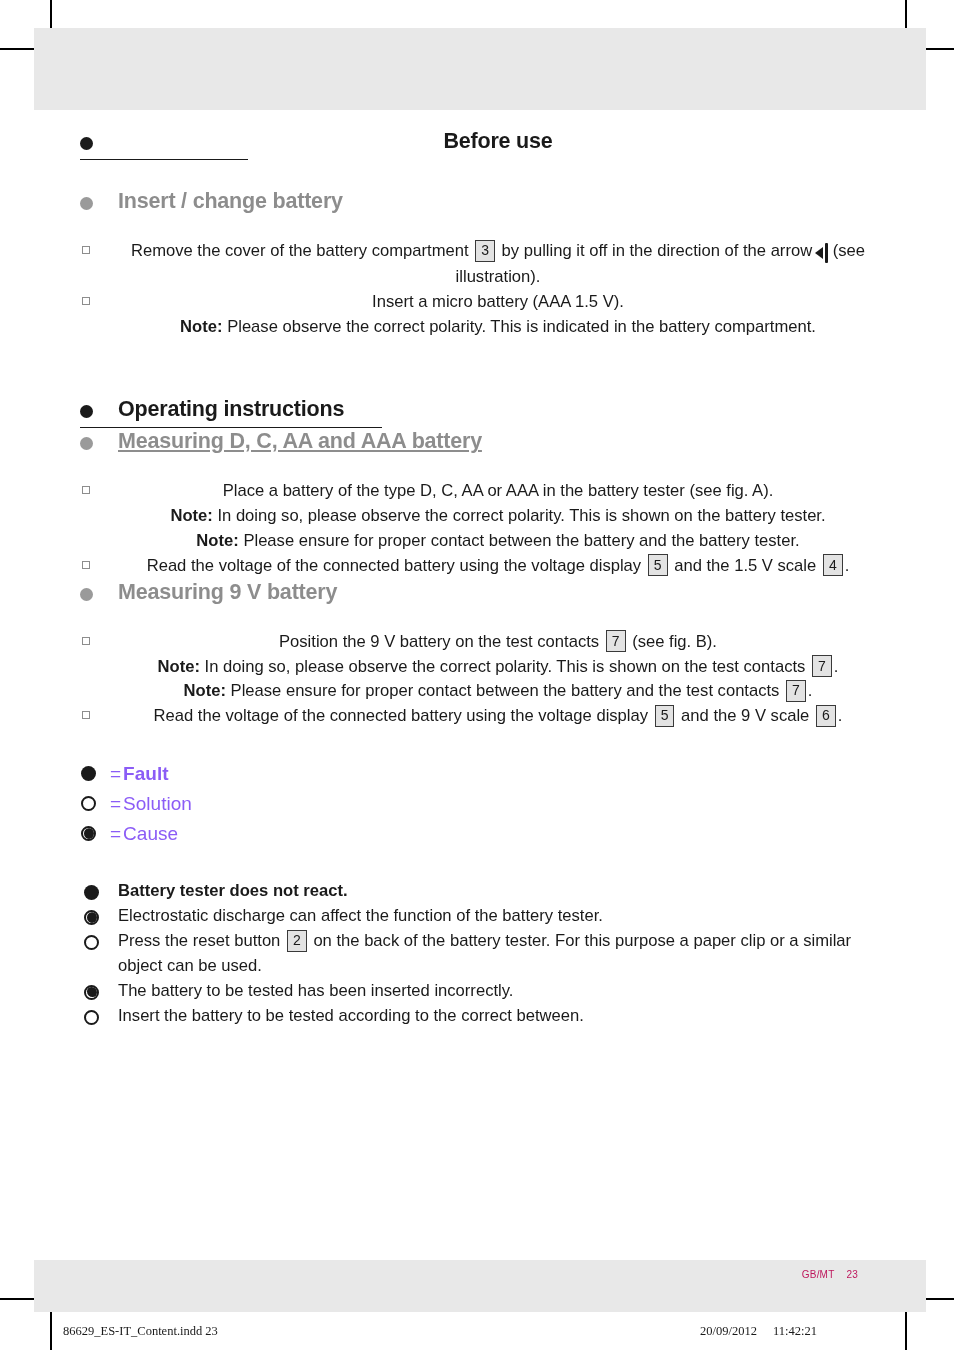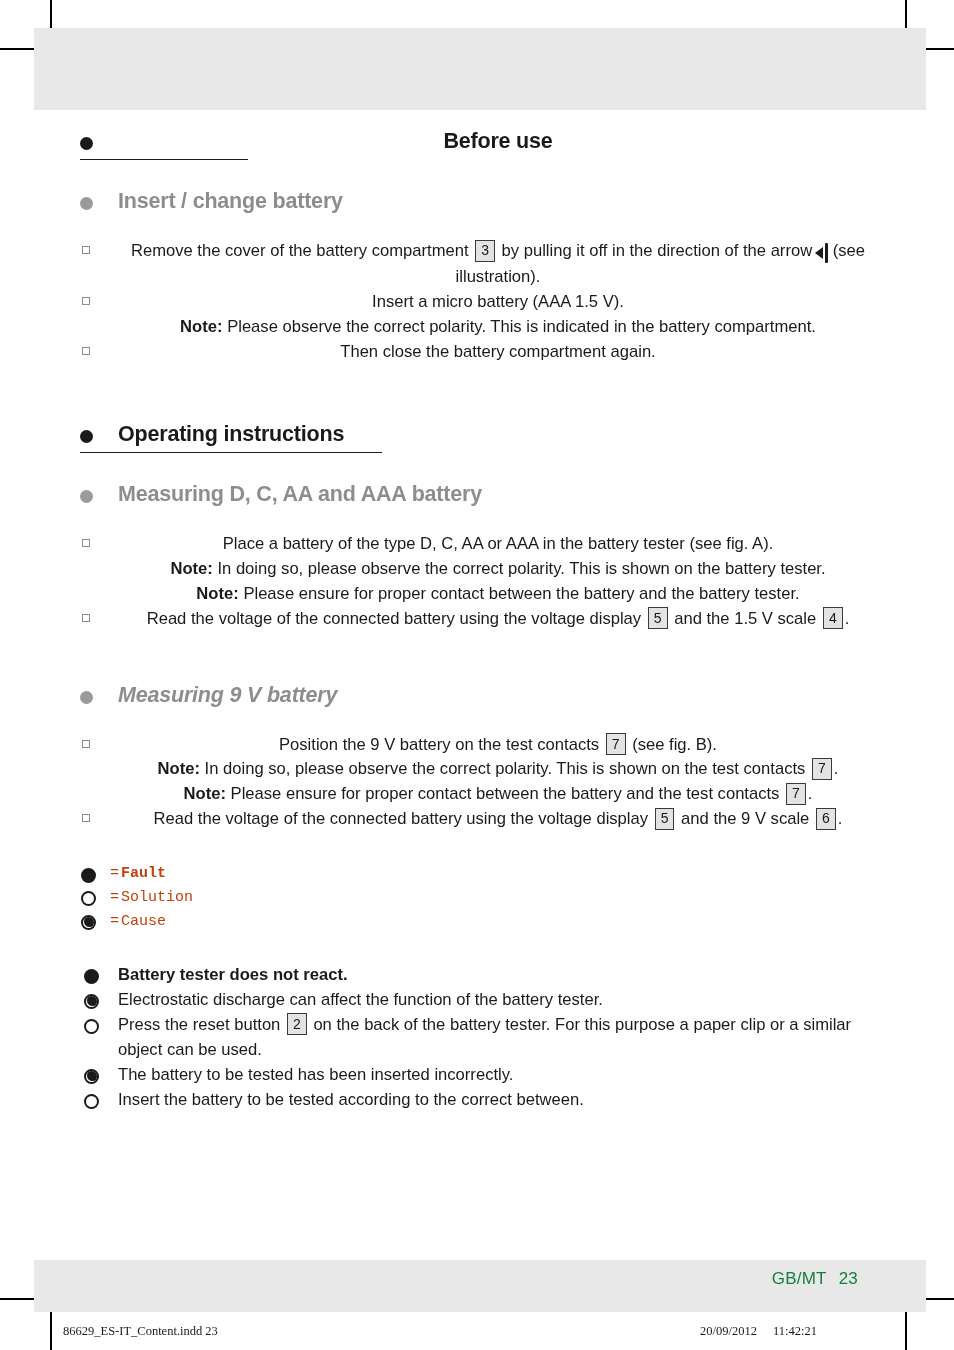--- a/index.html
+++ b/index.html
@@ -37,22 +37,22 @@
     width: 892px;
     background: #e8e8e8;
   }
   .band-top    { top: 28px;   height: 82px; }
   .band-bottom { top: 1260px; height: 52px; }
 
   .folio {
     position: absolute;
     top: 1269px;
     right: 96px;
-    font-size: 17px;
-    color: #15803d;
+    font-size: 10px;
+    color: #be185d;
     letter-spacing: 0.2px;
     white-space: nowrap;
     text-align: center;
   }
   .folio .folio-num { margin-left: 12px; }
 
   
   .slug {
     position: absolute;
     top: 1324px;
@@ -167,24 +167,23 @@
     vertical-align: middle;
     margin-left: 1.5px;
     border-radius: 1px;
   }
 
   
   .legend { margin: 0; padding: 0; list-style: none; }
   .legend li {
     position: relative;
     padding-left: 32px;
-    font-size: 15px;
+    font-size: 19px;
     line-height: 1.58;
-    color: #c2410c;
-    font-family: Liberation Mono, monospace;
+    color: #8b5cf6;
   }
   .legend li .eq { margin-right: 2px; }
   .legend .lbl-fault { font-weight: bold; }
 
   ul.tshoot {
     list-style: none;
     margin: 0;
     padding: 0;
   }
   ul.tshoot > li {
@@ -277,33 +276,29 @@
       <span class="refbox">3</span>
       <span>by pulling it off in the direction of the arrow</span><span class="arrow-glyph"><span class="tri"></span><span class="bar"></span></span>
       <span>(see illustration).</span>
     </li>
     <li>
       <span class="sq"></span>
       <span>Insert a micro battery (AAA 1.5 V).</span><br>
       <span class="note-lbl">Note:</span>
       <span>Please observe the correct polarity. This is indicated in the battery compartment.</span>
     </li>
-    <li>
-      <span class="sq"></span>
-      <span>Then close the battery compartment again.</span>
-    </li>
   </ul>
 
   <h1 class="heading heading-main" style="margin-top:56px;">
     <span class="dot"></span>
     <span>Operating instructions</span>
     <span class="rule rule-operating"></span>
   </h1>
 
-  <h2 class="heading heading-sub" style="margin-top:28px;">
+  <h2 class="heading heading-sub" style="text-decoration:underline;">
     <span class="dot"></span>
     <span>Measuring D, C, AA and AAA battery</span>
   </h2>
 
   <ul class="steps" style="margin-top:24px;">
     <li>
       <span class="sq"></span>
       <span>Place a battery of the type D, C, AA or AAA in the battery tester (see fig. A).</span><br>
       <span class="note-lbl">Note:</span>
       <span>In doing so, please observe the correct polarity. This is shown on the battery tester.</span><br>
@@ -312,21 +307,21 @@
     </li>
     <li>
       <span class="sq"></span>
       <span>Read the voltage of the connected battery using the voltage display</span>
       <span class="refbox">5</span>
       <span>and the 1.5 V scale</span>
       <span class="refbox">4</span><span>.</span>
     </li>
   </ul>
 
-  <h2 class="heading heading-sub" style="margin-top:50px;font-style:italic;">
+  <h2 class="heading heading-sub" style="">
     <span class="dot"></span>
     <span>Measuring 9 V battery</span>
   </h2>
 
   <ul class="steps" style="margin-top:24px;">
     <li>
       <span class="sq"></span>
       <span>Position the 9 V battery on the test contacts</span>
       <span class="refbox">7</span>
       <span>(see fig. B).</span><br>

